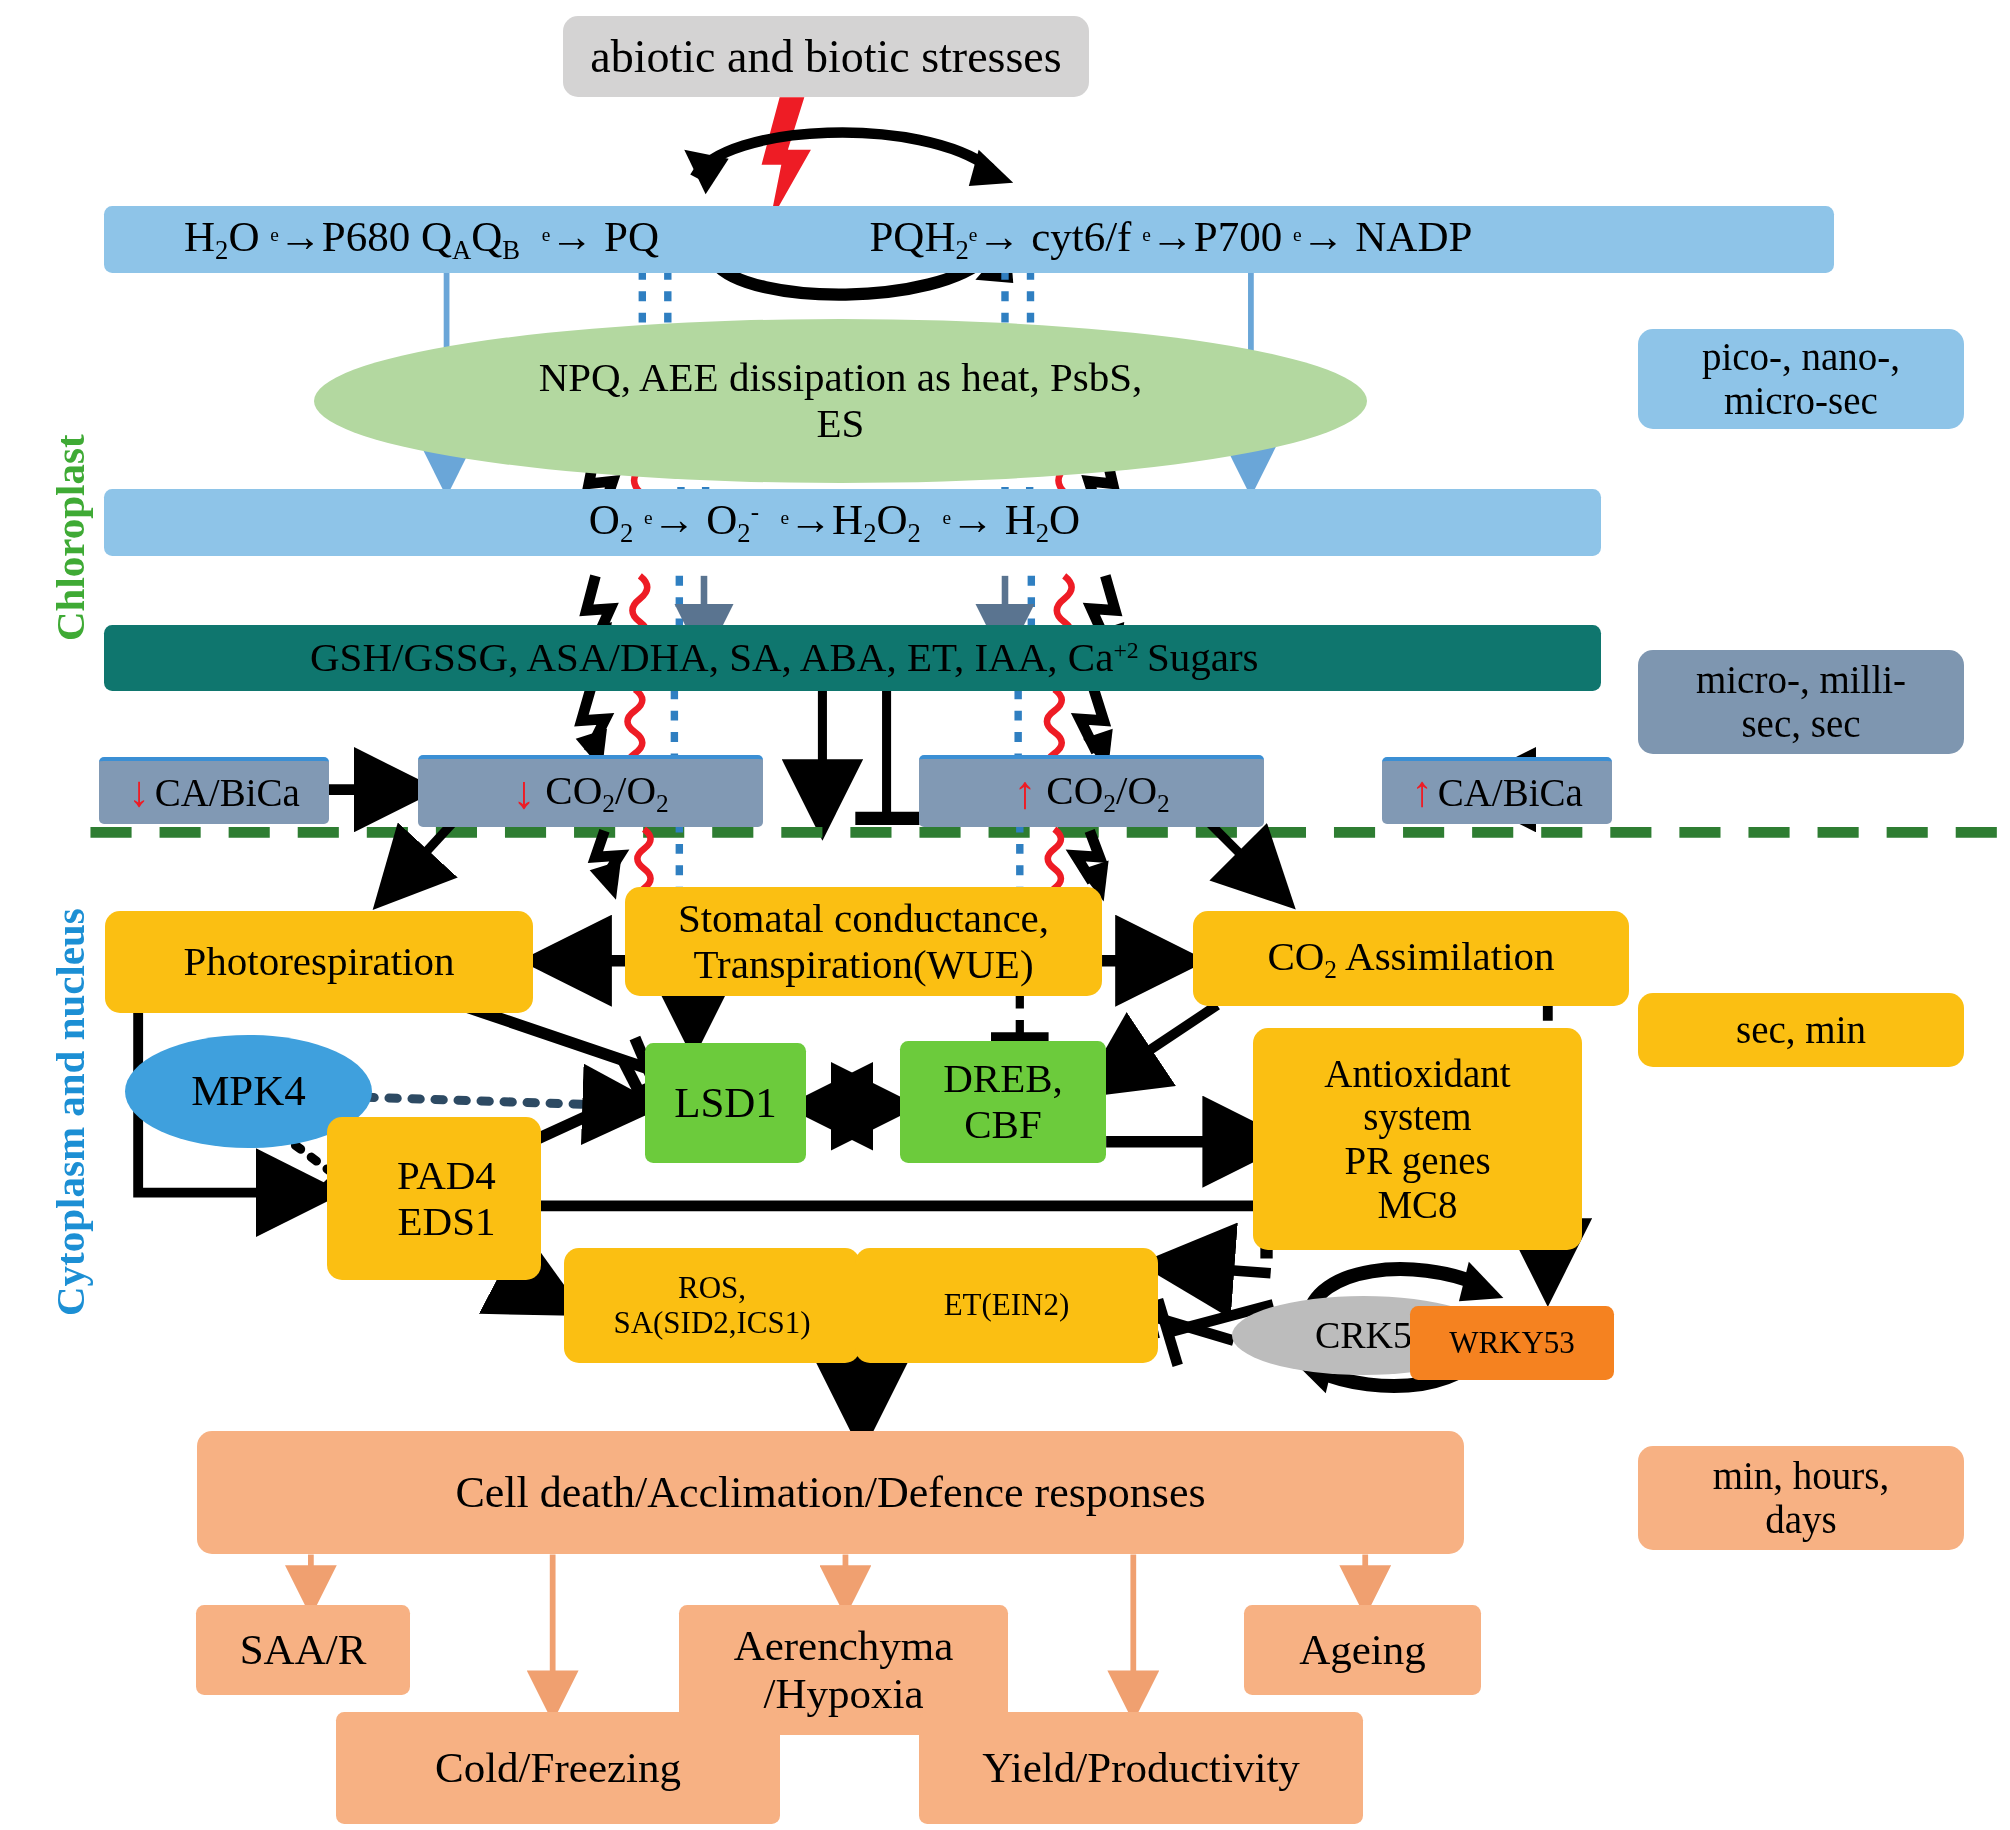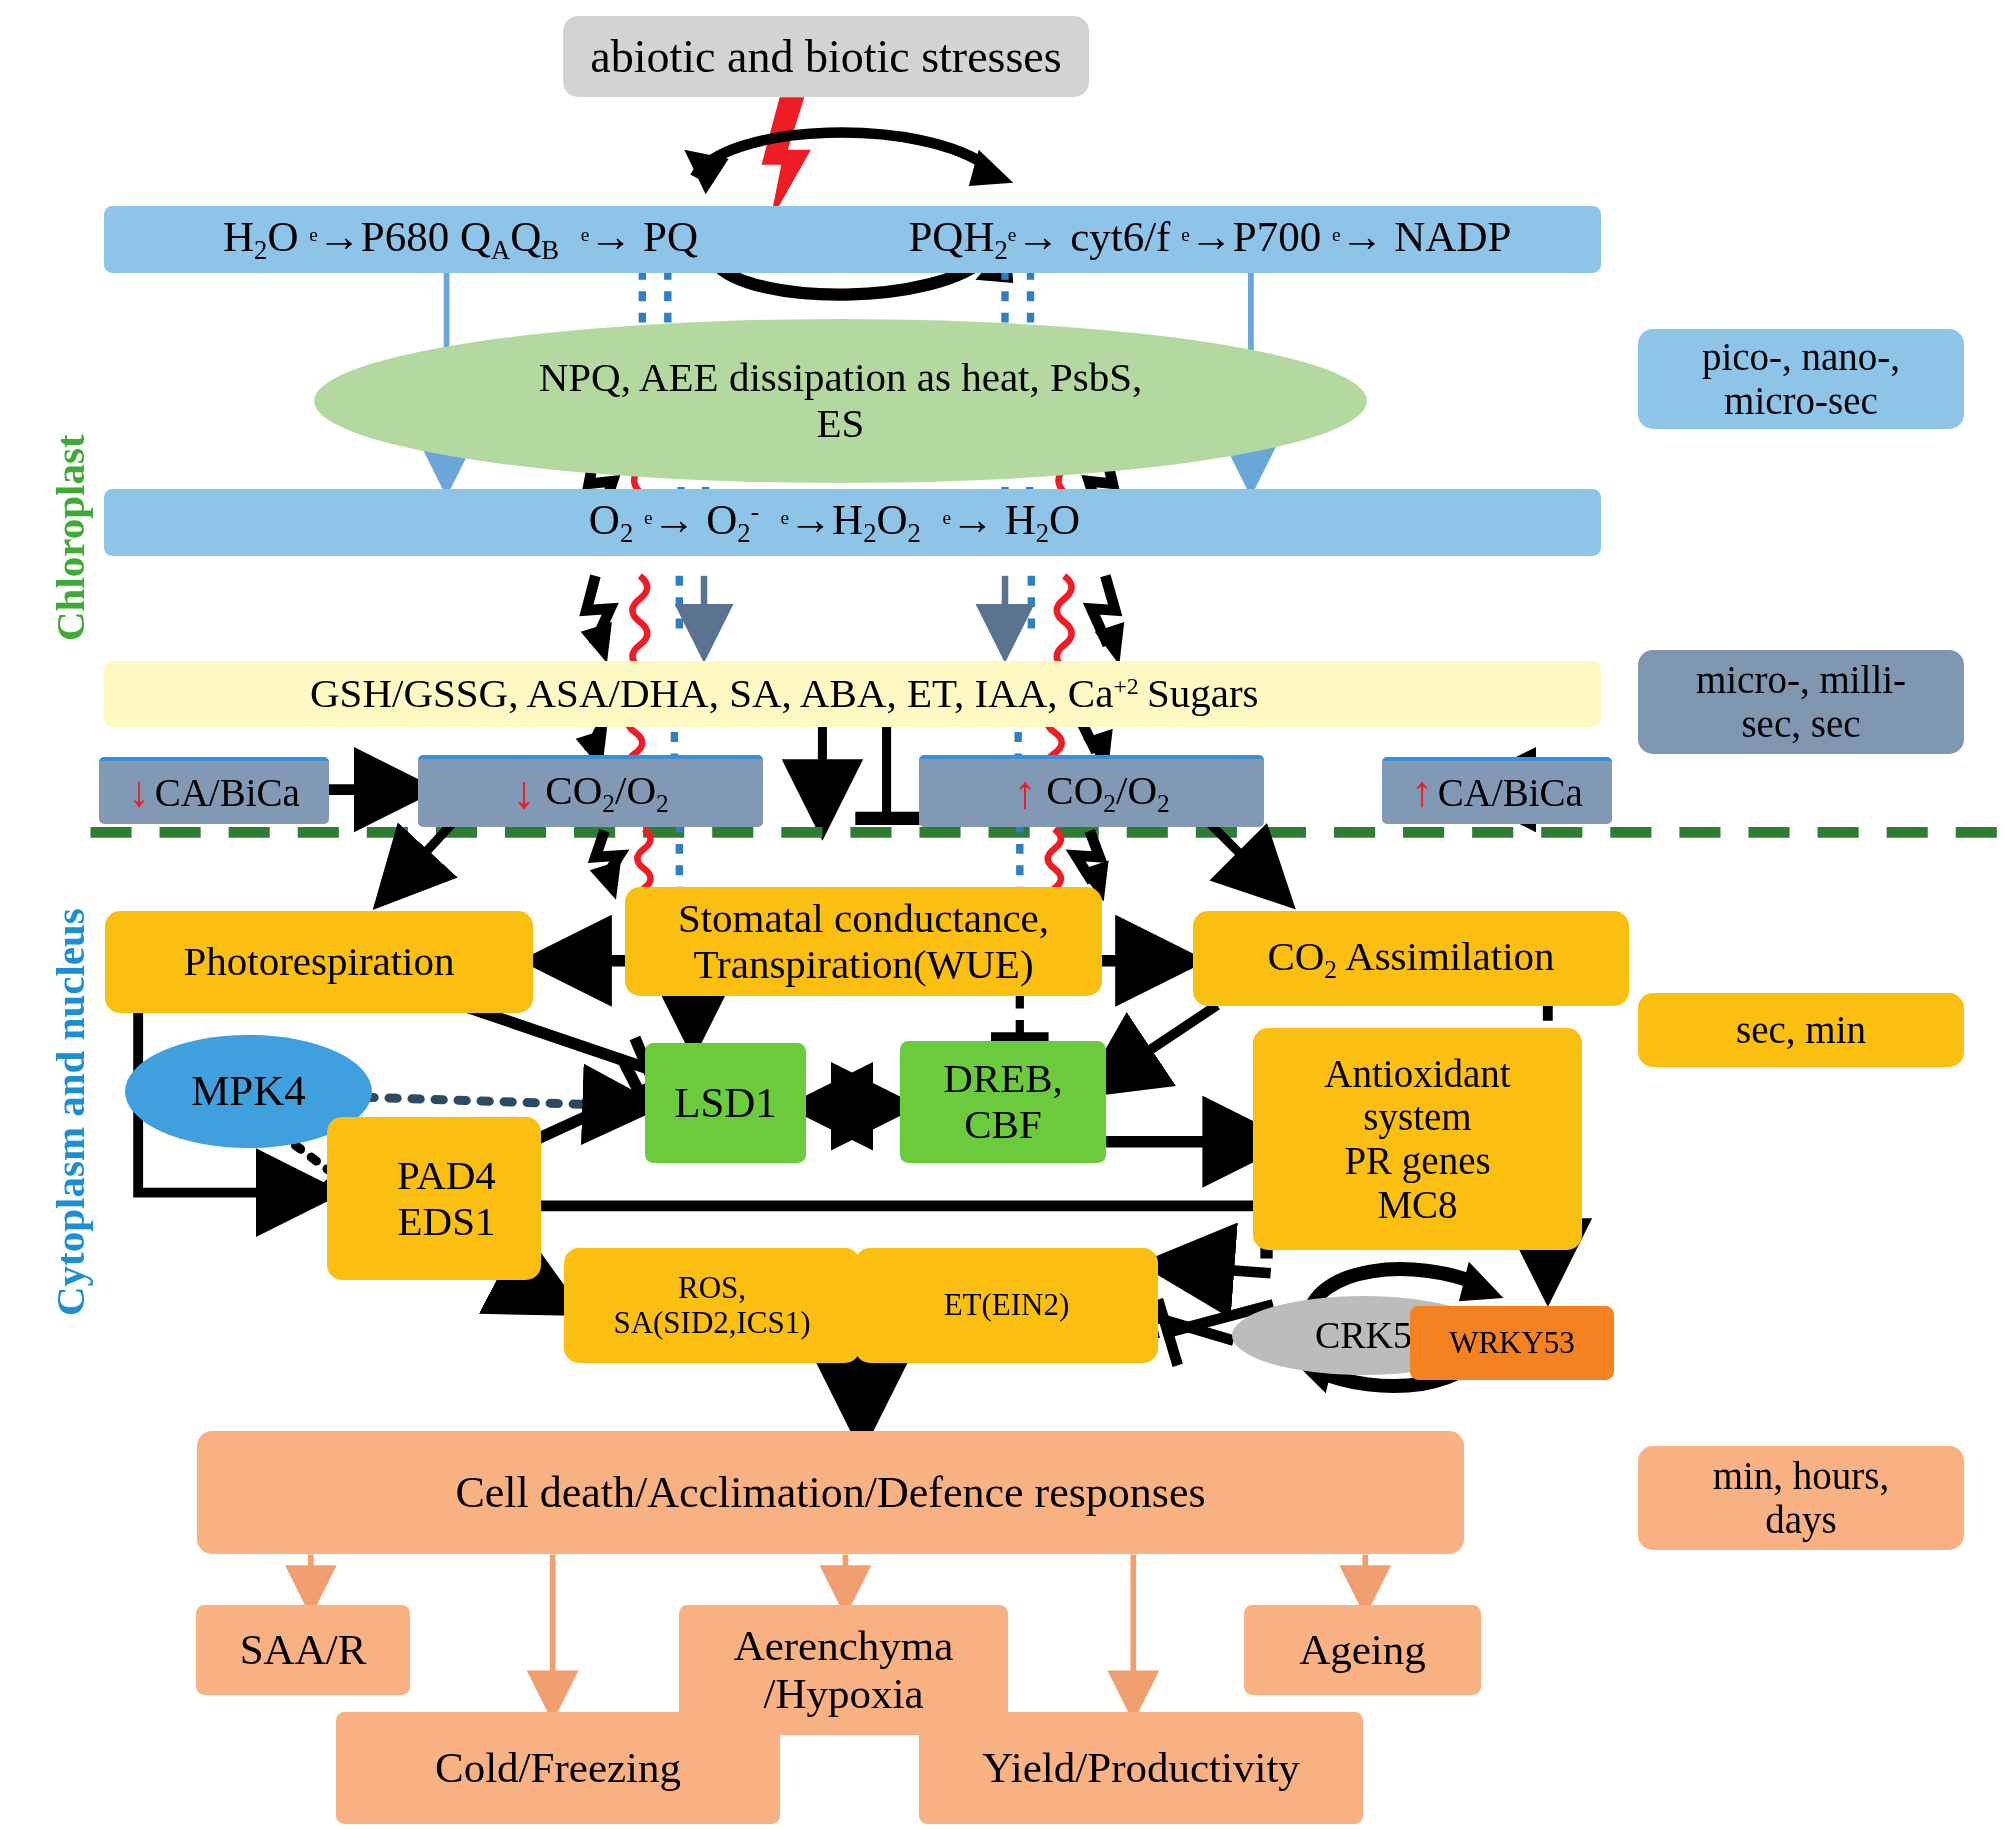--- a/index.html
+++ b/index.html
@@ -8,21 +8,21 @@
   #stage{position:absolute;left:0;top:0;width:2010px;height:1831px;}
   .node{position:absolute;box-sizing:border-box;display:flex;align-items:center;
         justify-content:center;text-align:center;line-height:1.12;}
   .rnd{border-radius:15px;}
   .rnd-s{border-radius:8.2px;}
   .ell{border-radius:50%;}
   svg.lay{position:absolute;left:0;top:0;width:2010px;height:1831px;pointer-events:none;}
   .stress{background:#d4d3d3;font-size:46px;}
   .blue-band{background:#8ec4e8;}
   .green-ell{background:#b3d8a0;}
-  .gray-band{background:#fef9c3;margin-top:36px;}
+  .gray-band{background:#0f766e;}
   .gray-box{background:#8199b4;border-top:4.1px solid #3b8fd4;border-radius:5px;}
   .yellow{background:#fbbf12;}
   .green-box{background:#6ccb3c;}
   .blue-ell{background:#3fa0dd;}
   .gray-ell{background:#bcbcbc;}
   .orange{background:#f58220;}
   .salmon{background:#f7b183;}
   .legend{color:#000;}
   .vlabel{position:absolute;transform-origin:left top;white-space:nowrap;font-weight:bold;}
   .sub{font-size:.62em;vertical-align:-0.3em;}
@@ -202,21 +202,21 @@
     <span>Chloroplast</span>
   </div>
   <div class="vlabel" style="left:46px;top:1316px;transform:rotate(-90deg);font-size:41px;color:#1c8fd4;">
     <span>Cytoplasm and nucleus</span>
   </div>
 
   <div class="node rnd stress" style="left:563px;top:16.4px;width:526px;height:81px;">
     <span>abiotic and biotic stresses</span>
   </div>
 
-  <div class="node rnd-s blue-band" style="left:104px;top:206px;width:1497px;height:67px;font-size:43px;justify-content:flex-start;padding-left:119px;">
+  <div class="node rnd-s blue-band" style="left:104px;top:206px;width:1730px;height:67px;font-size:43px;justify-content:flex-start;padding-left:80px;">
     <span>
       H<span class="sub">2</span>O <span style="font-size:.45em;position:relative;top:-10px;">e</span>→P680 Q<span class="sub">A</span>Q<span class="sub">B</span>
       &nbsp;<span style="font-size:.45em;position:relative;top:-10px;">e</span>→ PQ
       <span style="display:inline-block;width:189px;"></span>
       PQH<span class="sub">2</span><span style="font-size:.45em;position:relative;top:-10px;">e</span>→ cyt6/f
       <span style="font-size:.45em;position:relative;top:-10px;">e</span>→P700
       <span style="font-size:.45em;position:relative;top:-10px;">e</span>→ NADP
     </span>
   </div>
 

